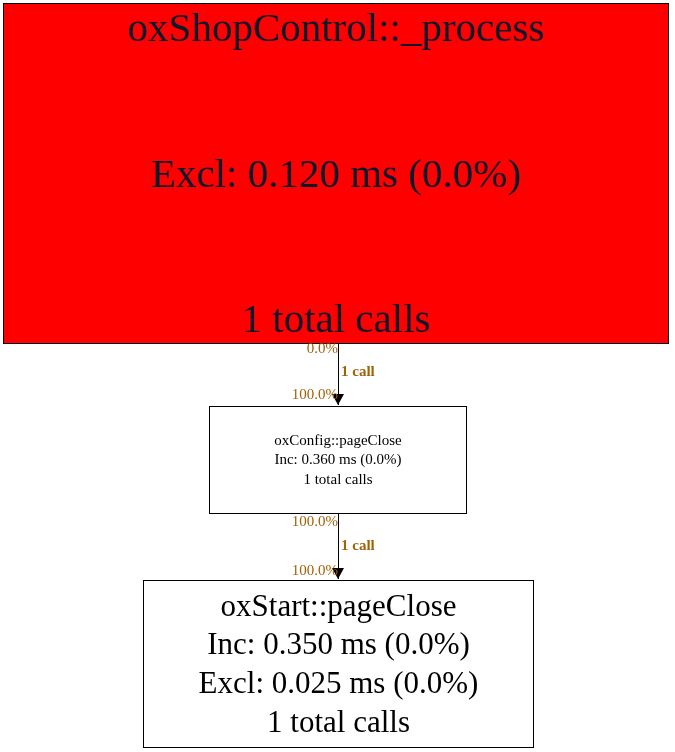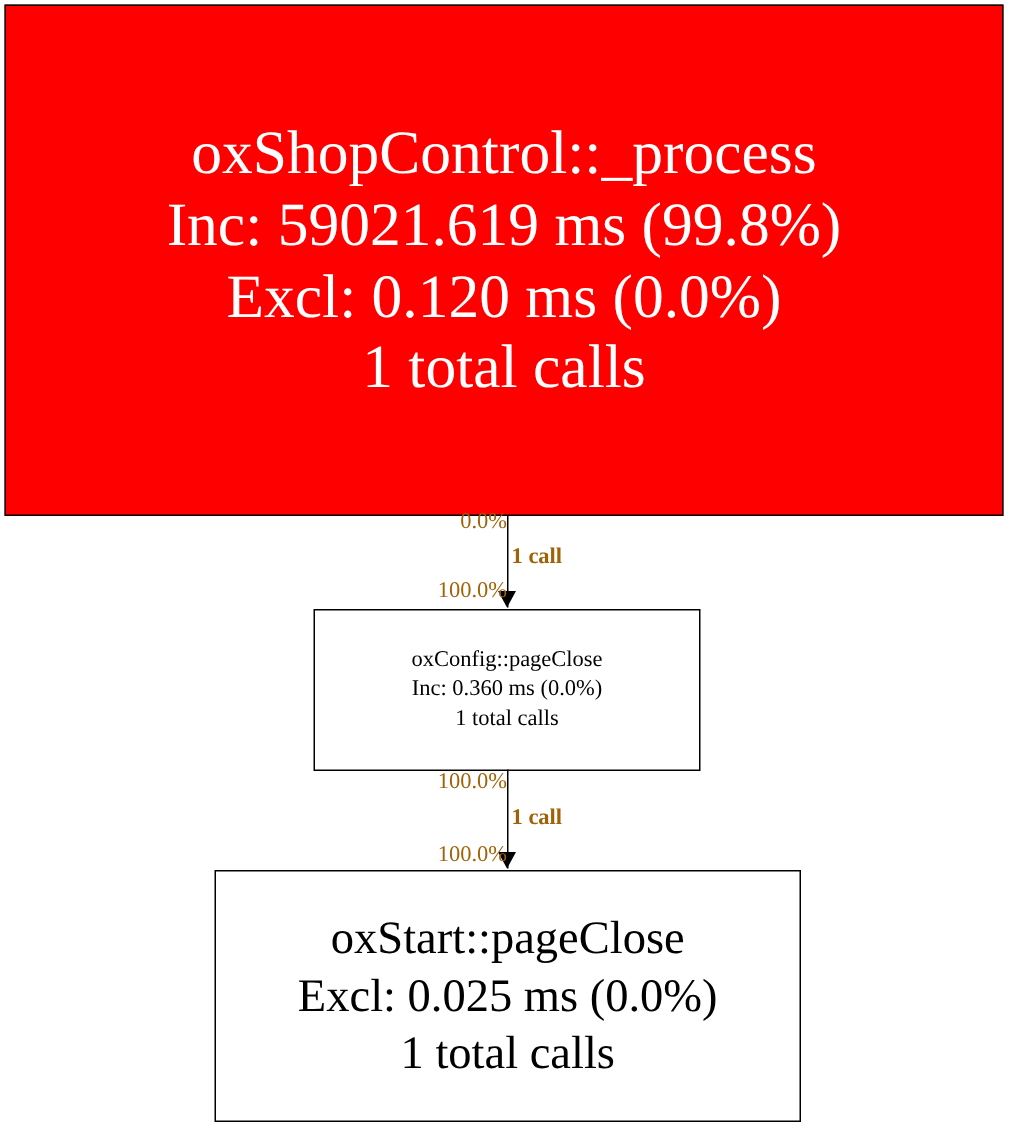--- a/index.html
+++ b/index.html
@@ -112,23 +112,22 @@
   #edge2-arrow  { left: 332px; top: 568px; }
   #edge2-tail   { right: 337px; top: 514px; }   
   #edge2-calls  { left: 341px;  top: 538px; }   
   #edge2-head   { right: 337px; top: 563px; }   
 </style>
 </head>
 <body>
 
 <div id="graph-canvas">
 
-  <div class="node" id="node-root" style="background: rgb(255, 0, 0); color: #ffffff;">
+  <div class="node" id="node-root" style="background: rgb(255, 0, 0); color: #0f172a; justify-content: space-between;">
     <span class="nrow">oxShopControl::_process</span>
-    <span class="nrow">Inc: 59021.619 ms (99.8%)</span>
     <span class="nrow">Excl: 0.120 ms (0.0%)</span>
     <span class="nrow">1 total calls</span>
   </div>
 
   <div class="edge-line" id="edge1-line"></div>
   <div class="edge-arrow" id="edge1-arrow"></div>
   <div class="edge-label left-of-line" id="edge1-tail">0.0%</div>
   <div class="edge-label right-of-line" id="edge1-calls">1 call</div>
   <div class="edge-label left-of-line" id="edge1-head">100.0%</div>
 
@@ -139,17 +138,18 @@
   </div>
 
   <div class="edge-line" id="edge2-line"></div>
   <div class="edge-arrow" id="edge2-arrow"></div>
   <div class="edge-label left-of-line" id="edge2-tail">100.0%</div>
   <div class="edge-label right-of-line" id="edge2-calls">1 call</div>
   <div class="edge-label left-of-line" id="edge2-head">100.0%</div>
 
   <div class="node" id="node-leaf" style="background: rgb(255, 255, 255); color: rgb(0, 0, 0);">
     <span class="nrow">oxStart::pageClose</span>
+    <span class="nrow">Inc: 0.350 ms (0.0%)</span>
     <span class="nrow">Excl: 0.025 ms (0.0%)</span>
     <span class="nrow">1 total calls</span>
   </div>
 
 </div>
 
 </body></html>

